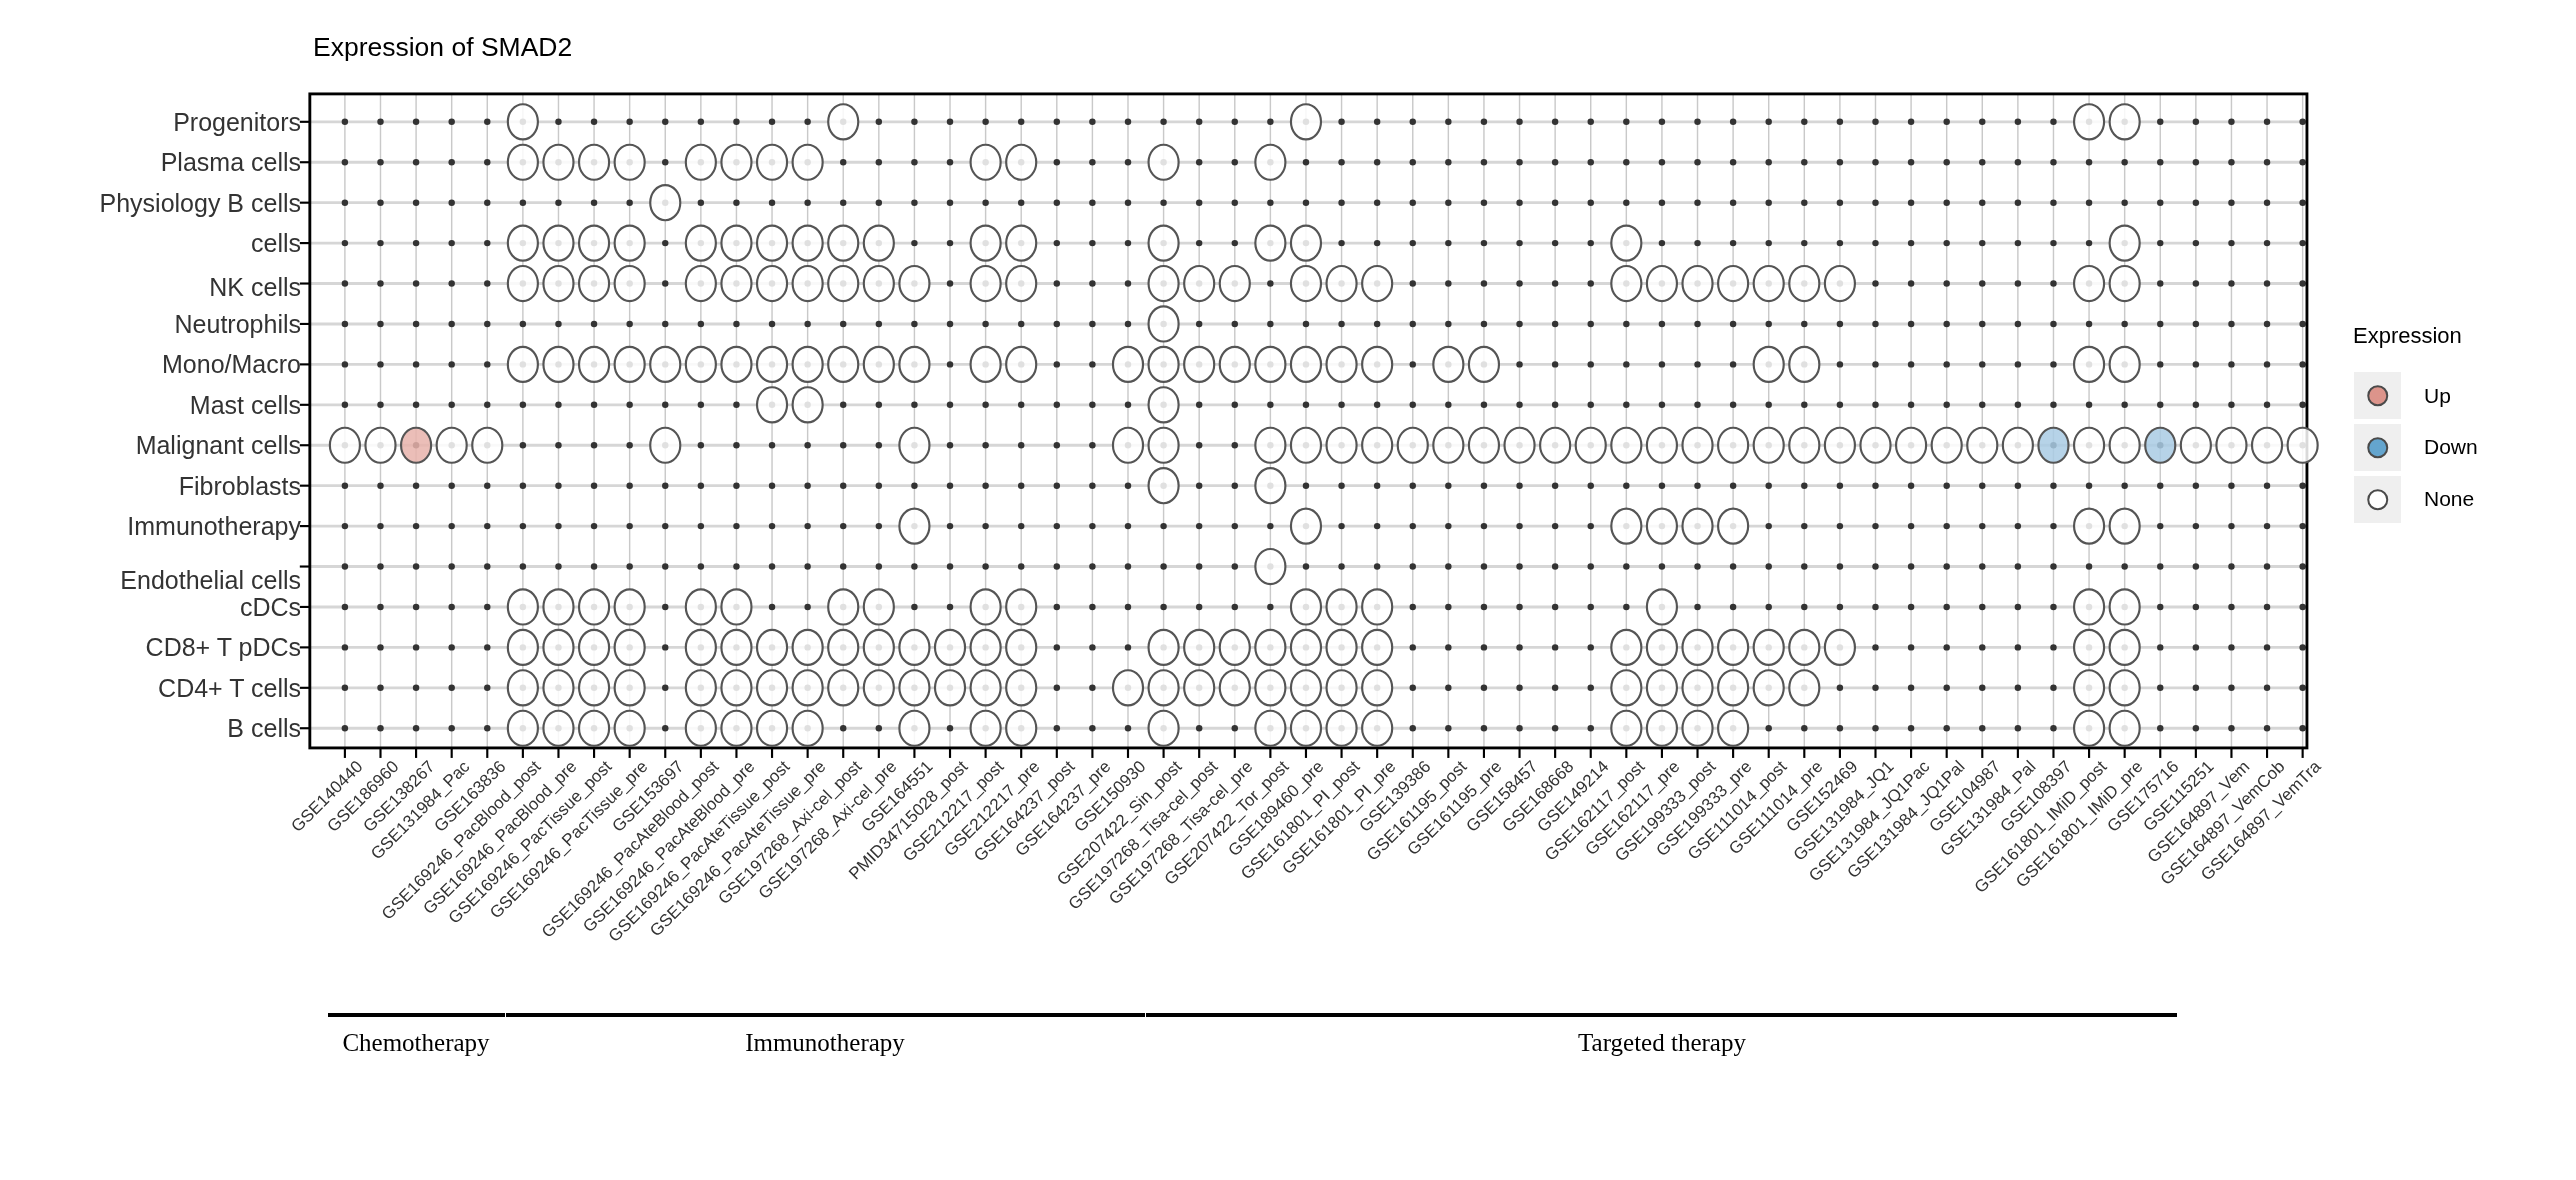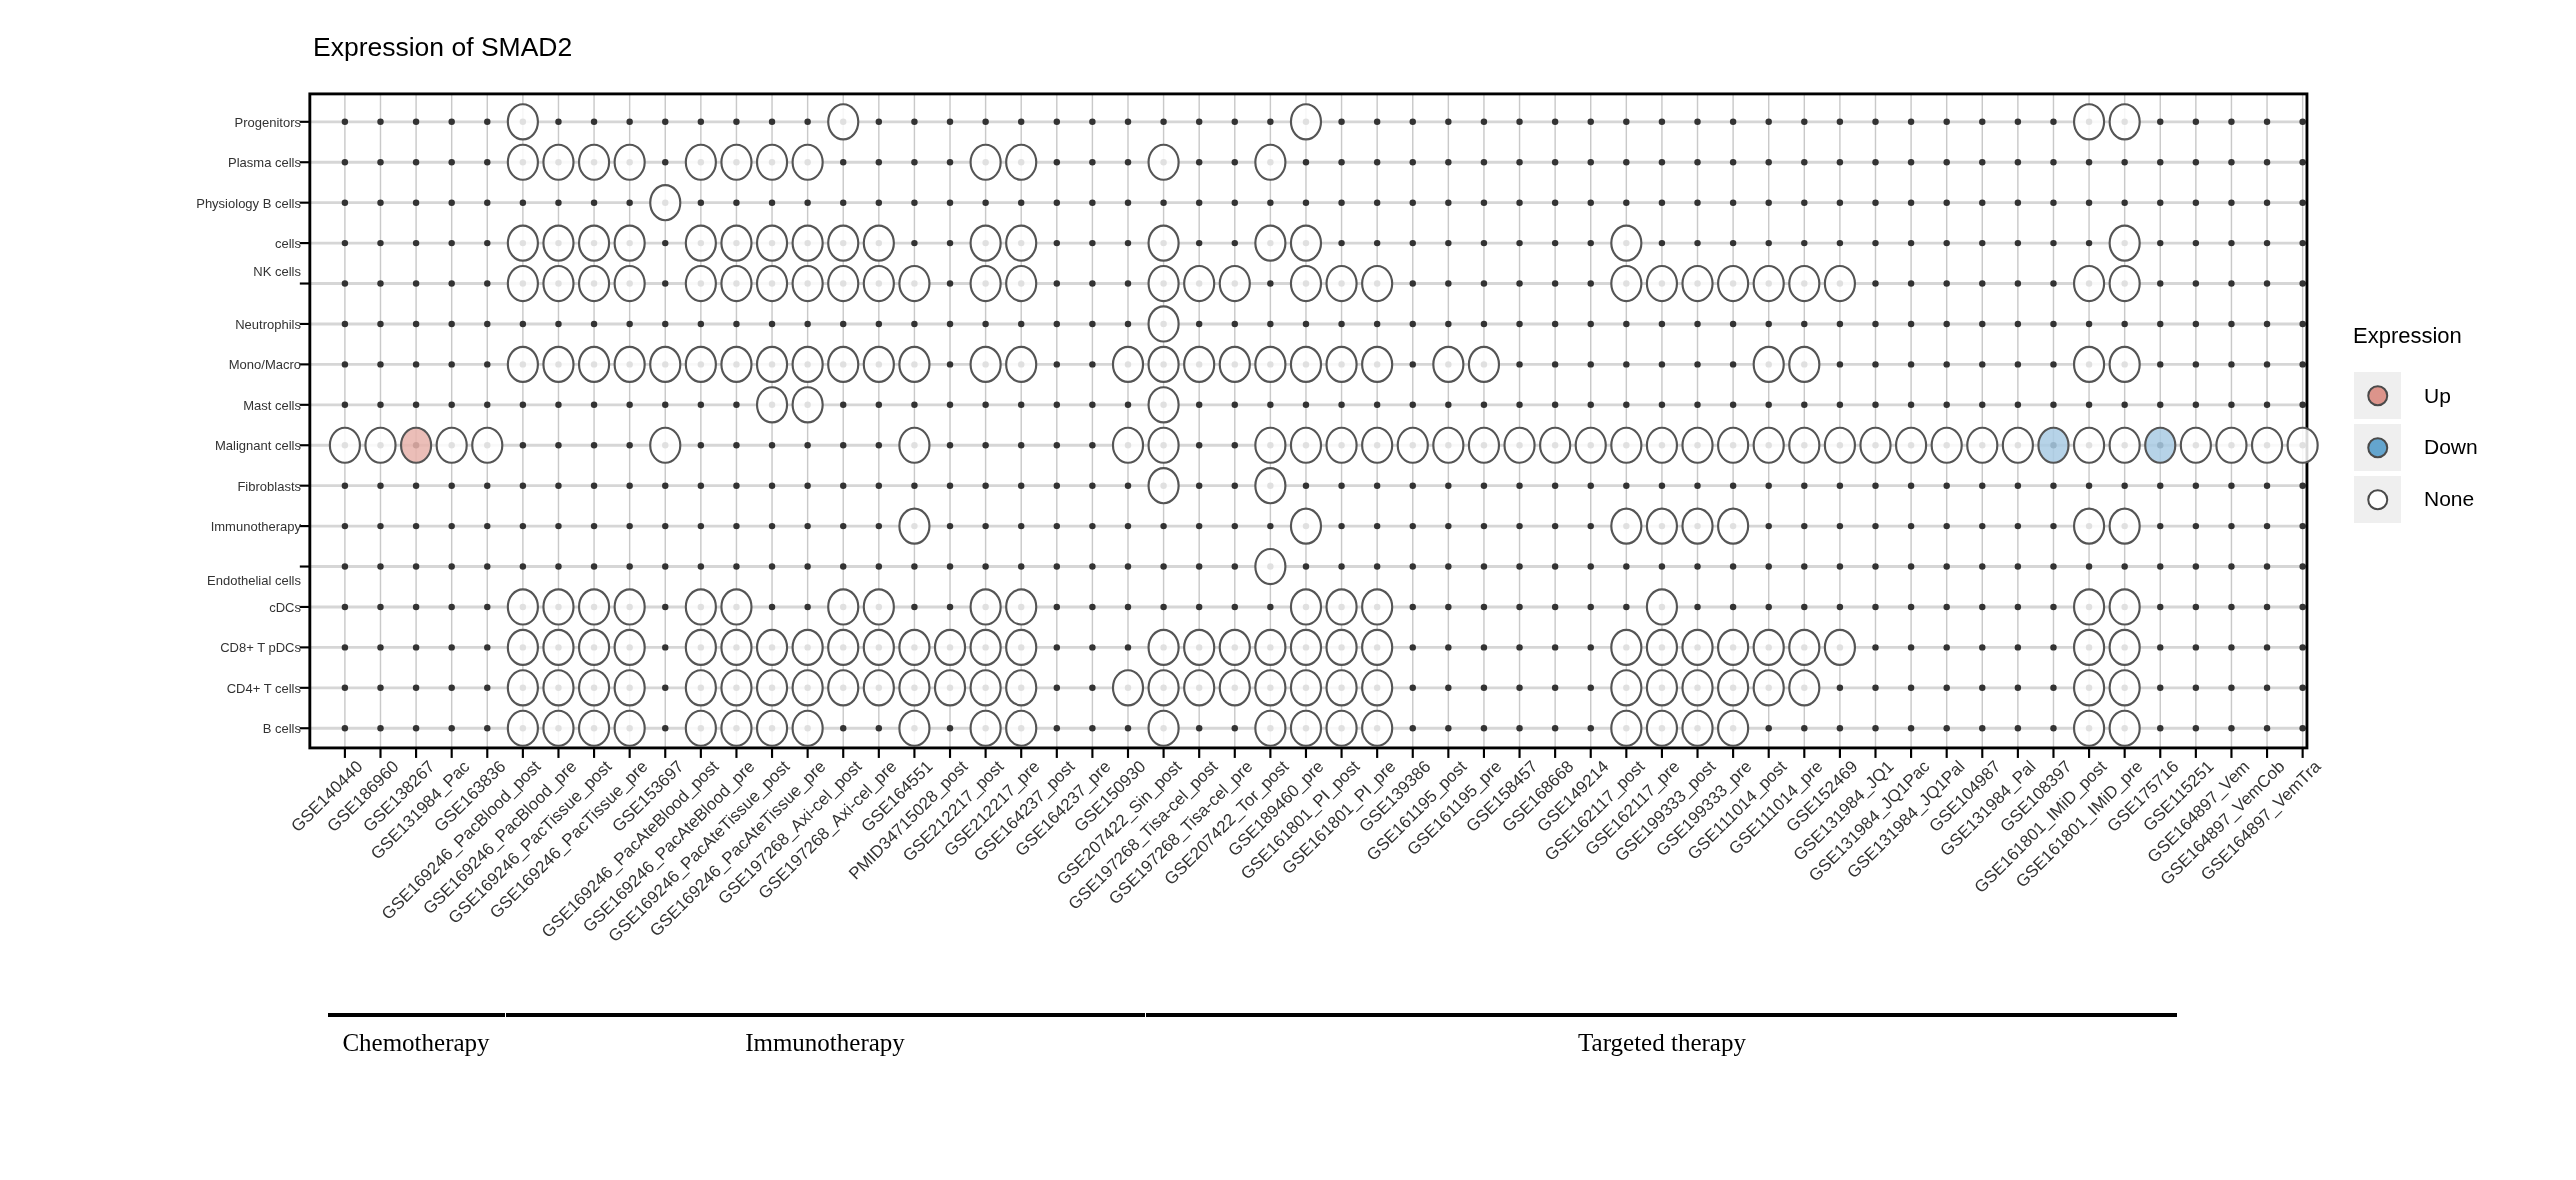--- a/index.html
+++ b/index.html
@@ -1,20 +1,20 @@
 <!DOCTYPE html>
 <html style="font-size:11.4px"><head>
 <meta charset="utf-8">
 <style>
   html,body{margin:0;padding:0;background:#ffffff;}
   .canvas{position:relative;width:2576px;height:1181px;background:#ffffff;overflow:hidden;
           font-family:"Liberation Sans",sans-serif;}
   #plot-svg{position:absolute;left:0;top:0;}
   .chart-title{position:absolute;left:313px;top:31.5px;font-size:26.5px;color:#000;white-space:nowrap;}
-  .ylab{position:absolute;transform:translateY(-50%);text-align:right;font-size:13px;color:#333;white-space:nowrap;}
+  .ylab{position:absolute;transform:translateY(-50%);text-align:right;font-size:25px;color:#333;white-space:nowrap;}
   .xlab{position:absolute;font-size:17px;color:#333;white-space:nowrap;
         transform-origin:100% 0%;transform:rotate(-45deg);text-align:right;}
   .legend-title{position:absolute;left:2353px;top:323px;font-size:22px;color:#000;}
   .legend-key{position:absolute;left:2354px;width:47px;height:47px;background:#efefef;}
   .legend-key .dot{position:absolute;left:50%;top:50%;width:21.5px;height:21.5px;border-radius:50%;
         transform:translate(-50%,-50%);border:2.1px solid #4a4a4a;box-sizing:border-box;}
   .legend-label{position:absolute;left:2424px;font-size:21px;color:#000;transform:translateY(-50%);}
   .group-line{position:absolute;height:3.6px;background:#000;top:1013px;}
   .group-label{position:absolute;top:1029px;font-family:"Liberation Serif",serif;font-size:25px;color:#000;
         transform:translateX(-50%);white-space:nowrap;}
@@ -1312,21 +1312,21 @@
       <ellipse cx="2969.25" cy="1017.5" rx="21" ry="24.5" fill="#FFFFFF" fill-opacity="0.85" stroke="#555555" stroke-width="3"></ellipse>
     </svg>
 
   <div class="chart-title">Expression of SMAD2</div>
 
   <div id="ylabs">
       <div class="ylab" style="left: 57px; width: 244px; top: 122px;">Progenitors</div>
       <div class="ylab" style="left: 57px; width: 244px; top: 162px;">Plasma cells</div>
       <div class="ylab" style="left: 57px; width: 244px; top: 203px;">Physiology B cells</div>
       <div class="ylab" style="left: 57px; width: 244px; top: 243px;">cells</div>
-      <div class="ylab" style="left: 57px; width: 244px; top: 271px;">NK cells</div>
+      <div class="ylab" style="left: 57px; width: 244px; top: 287px;">NK cells</div>
       <div class="ylab" style="left: 57px; width: 244px; top: 324px;">Neutrophils</div>
       <div class="ylab" style="left: 57px; width: 244px; top: 364px;">Mono/Macro</div>
       <div class="ylab" style="left: 57px; width: 244px; top: 405px;">Mast cells</div>
       <div class="ylab" style="left: 57px; width: 244px; top: 445px;">Malignant cells</div>
       <div class="ylab" style="left: 57px; width: 244px; top: 486px;">Fibroblasts</div>
       <div class="ylab" style="left: 57px; width: 244px; top: 526px;">Immunotherapy</div>
       <div class="ylab" style="left: 57px; width: 244px; top: 580px;">Endothelial cells</div>
       <div class="ylab" style="left: 57px; width: 244px; top: 607px;">cDCs</div>
       <div class="ylab" style="left: 57px; width: 244px; top: 647px;">CD8+ T pDCs</div>
       <div class="ylab" style="left: 57px; width: 244px; top: 688px;">CD4+ T cells</div>

